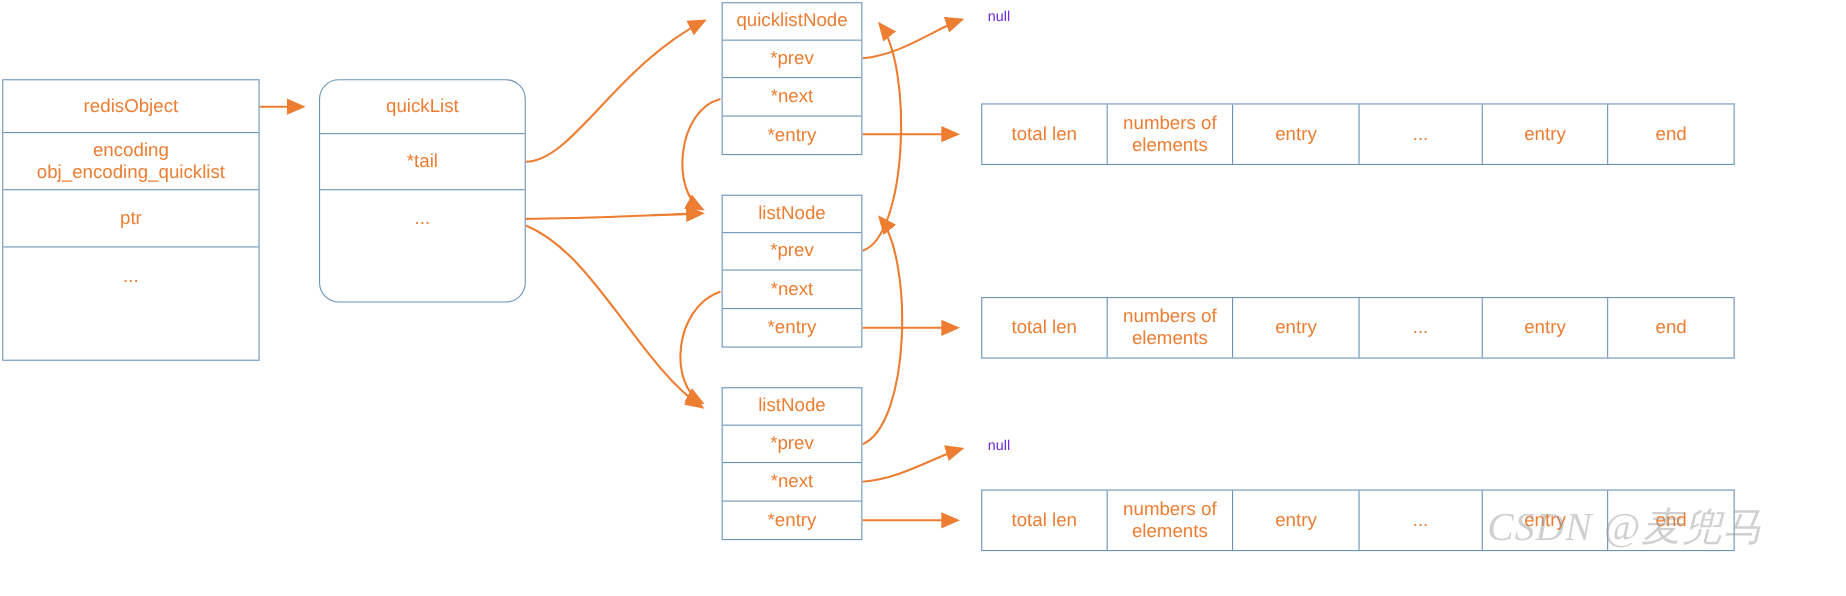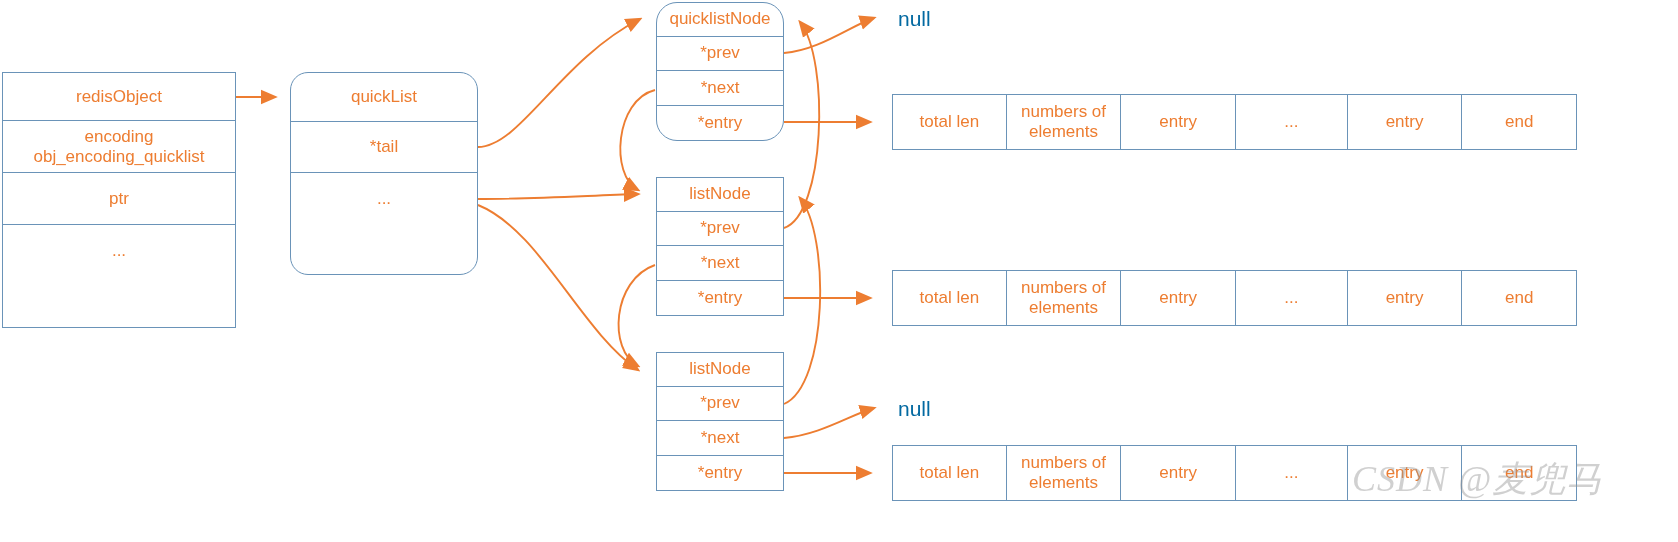--- a/index.html
+++ b/index.html
@@ -64,22 +64,22 @@
     justify-content: center;
     text-align: center;
     font-size: 17px;
     line-height: 1.15;
     white-space: pre-line;
   }
   .zcell:last-child { border-right: none; }
 
   .nulllabel {
     position: absolute;
-    color: #0369a1;
-    font-size: 21px;
+    color: #6d28d9;
+    font-size: 13px;
     white-space: nowrap;
   }
 
   .watermark {
     position: absolute;
     color: rgba(150,150,150,0.45);
     font-size: 36px;
     font-style: italic;
     white-space: nowrap;
     letter-spacing: 1px;
@@ -134,21 +134,21 @@
     <div class="cell" style="height:52px;">ptr</div>
     <div class="cell" style="height:52px;">...</div>
   </div>
 
   <div class="box" style="left:290px; top:72px; width:188px; height:203px;border-radius:18px;">
     <div class="cell" style="height:49px;">quickList</div>
     <div class="cell" style="height:51px;">*tail</div>
     <div class="cell" style="height:51px;">...</div>
   </div>
 
-  <div class="box" style="left:656px; top:2px; width:128px; height:139px;border-radius:21px;">
+  <div class="box" style="left:656px; top:2px; width:128px; height:139px;">
     <div class="cell" style="height:34px;">quicklistNode</div>
     <div class="cell" style="height:35px;">*prev</div>
     <div class="cell" style="height:35px;">*next</div>
     <div class="cell" style="height:35px;">*entry</div>
   </div>
 
   <div class="box" style="left:656px; top:177px; width:128px; height:139px;">
     <div class="cell" style="height:34px;">listNode</div>
     <div class="cell" style="height:35px;">*prev</div>
     <div class="cell" style="height:35px;">*next</div>

